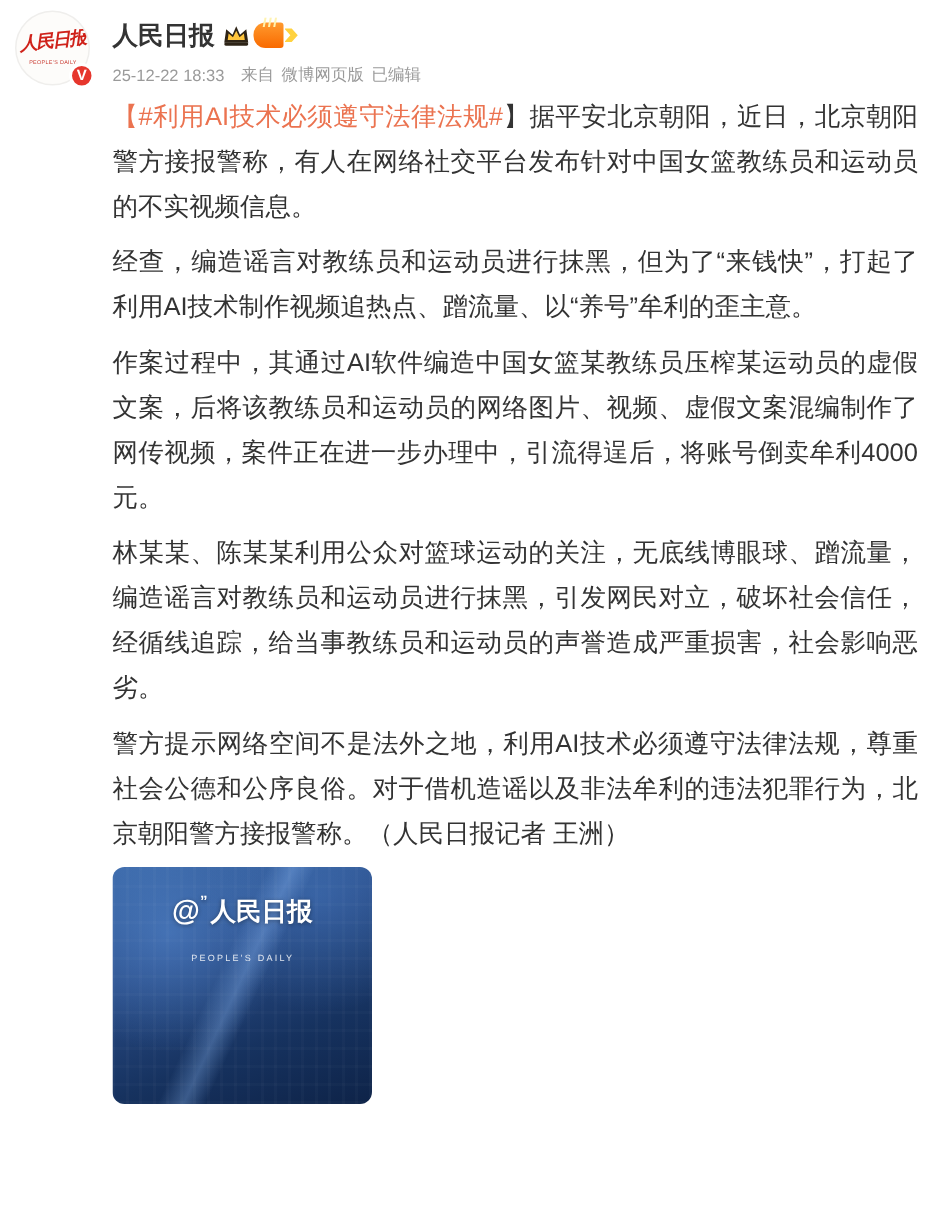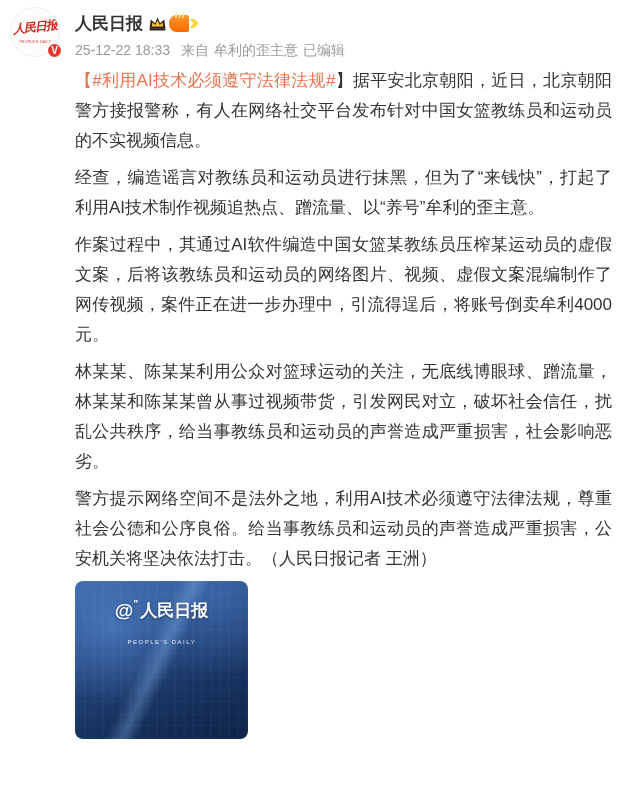--- a/index.html
+++ b/index.html
@@ -48,21 +48,21 @@
     background: linear-gradient(180deg, #ff9a2e, #f96a00);
     border-radius: 8px 2px 2px 8px;
     color: #fff3b0; font-size: 9px; font-weight: bold; font-style: italic;
     letter-spacing: 1px; line-height: 1;
   }
   .level-tail {
     display: inline-block; width: 9px; height: 12px; margin-left: -1px;
     background: #ffd23f;
     clip-path: polygon(0 12%, 55% 12%, 100% 50%, 55% 88%, 0 88%, 45% 50%);
   }
-  .meta-row { margin-top: 7px; font-size: 14px; color: #9a9a9a; display: flex; gap: 5px; }
+  .meta-row { margin-top: 7px; font-size: 11px; color: #9a9a9a; display: flex; gap: 5px; align-items: flex-end; }
   .meta-row .time { margin-right: 6px; }
 
   
   .content {
     margin: 0 8px 0 75px; width: 537px;
     padding-top: 6px;
     font-size: 17px; line-height: 30px; color: #333;
     text-align: justify;
   }
   .content p { margin: 0 0 7px 0; }
@@ -128,32 +128,32 @@
               <rect x="1.5" y="12.3" width="16" height="2.2" rx="1.1" fill="#2e2417"></rect>
             </svg>
           </span>
           <span class="level-pill">III</span>
           <span class="level-tail"></span>
         </span>
       </div>
       <div class="meta-row">
         <span class="time">25-12-22 18:33</span>
         <span>来自</span>
-        <span>牟利的歪主意</span>
+        <span>微博网页版</span>
         <span>已编辑</span>
       </div>
     </div>
   </div>
 
   <div class="content">
     <p><span class="hashtag">【#利用AI技术必须遵守法律法规#</span><span>】据平安北京朝阳，近日，北京朝阳警方接报警称，有人在网络社交平台发布针对中国女篮教练员和运动员的不实视频信息。</span></p>
     <p>经查，编造谣言对教练员和运动员进行抹黑，但为了“来钱快”，打起了利用AI技术制作视频追热点、蹭流量、以“养号”牟利的歪主意。</p>
     <p>作案过程中，其通过AI软件编造中国女篮某教练员压榨某运动员的虚假文案，后将该教练员和运动员的网络图片、视频、虚假文案混编制作了网传视频，案件正在进一步办理中，引流得逞后，将账号倒卖牟利4000元。</p>
-    <p>林某某、陈某某利用公众对篮球运动的关注，无底线博眼球、蹭流量，林某某和陈某某曾从事过视频带货，引发网民对立，破坏社会信任，扰乱公共秩序，给当事教练员和运动员的声誉造成严重损害，社会影响恶劣。</p>
-    <p>警方提示网络空间不是法外之地，利用AI技术必须遵守法律法规，尊重社会公德和公序良俗。给当事教练员和运动员的声誉造成严重损害，公安机关将坚决依法打击。（人民日报记者 王洲）</p>
+    <p>林某某、陈某某利用公众对篮球运动的关注，无底线博眼球、蹭流量，编造谣言对教练员和运动员进行抹黑，引发网民对立，破坏社会信任，经循线追踪，给当事教练员和运动员的声誉造成严重损害，社会影响恶劣。</p>
+    <p>警方提示网络空间不是法外之地，利用AI技术必须遵守法律法规，尊重社会公德和公序良俗。对于借机造谣以及非法牟利的违法犯罪行为，北京朝阳警方接报警称。（人民日报记者 王洲）</p>
 
     <div class="card">
       <div class="card-logo">
         <span class="at">@</span>
           <span class="sig">”</span>
           <span>人民日报</span>
       </div>
       <div class="card-logo-sub">PEOPLE'S DAILY</div>
 
     </div>

